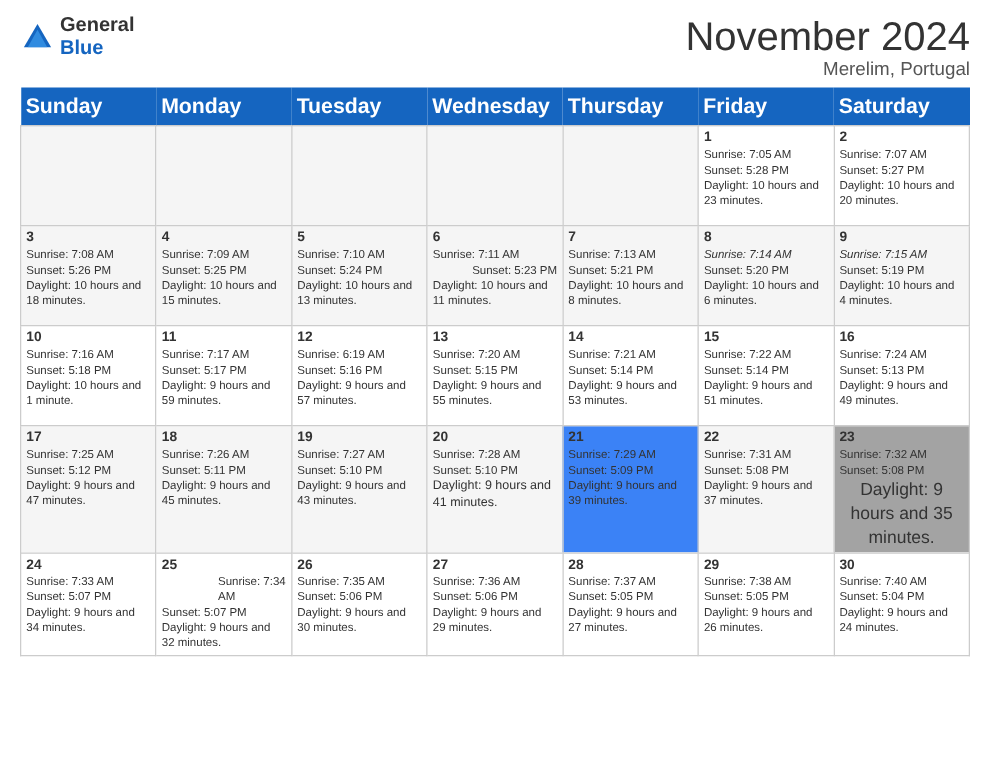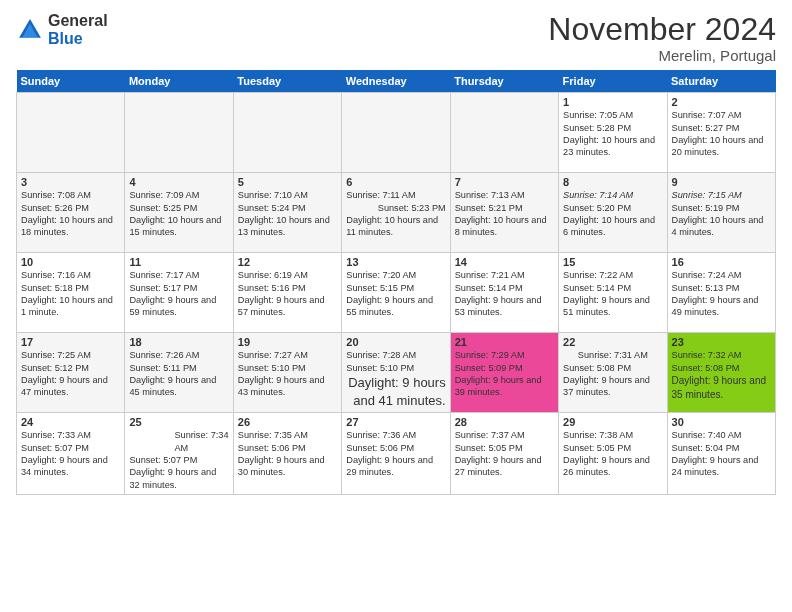--- a/index.html
+++ b/index.html
@@ -43,21 +43,21 @@
       color: #555;
     }
     table {
       width: 100%;
       border-collapse: collapse;
       table-layout: fixed;
     }
     th {
       background-color: #1565c0;
       color: #fff;
-      font-size: 11px;
+      font-size: 17px;
       font-weight: bold;
       padding: 5px 4px;
       text-align: left;
     }
     td {
       border: 1px solid #ccc;
       vertical-align: top;
       padding: 3px 4px;
       font-size: 9.2px;
       color: #333;
@@ -233,39 +233,39 @@
           <td style="background: rgb(245, 245, 245);">
             <span class="day-num">19</span>
             <div style="font-size: 9.2px; line-height: 1.35;">Sunrise: 7:27 AM</div>
             <div style="font-size: 9.2px; line-height: 1.35;">Sunset: 5:10 PM</div>
             <div style="font-size: 9.2px; line-height: 1.35;">Daylight: 9 hours and 43 minutes.</div>
           </td>
           <td style="background: rgb(245, 245, 245);">
             <span class="day-num">20</span>
             <div style="font-size: 9.2px; line-height: 1.35;">Sunrise: 7:28 AM</div>
             <div style="font-size: 9.2px; line-height: 1.35;">Sunset: 5:10 PM</div>
-            <div style="font-size: 13px; line-height: 1.35; text-align: right;">Daylight: 9 hours and 41 minutes.</div>
-          </td>
-          <td style="background: #ec4899; margin-top: 12px;">
+            <div style="font-size: 10px; line-height: 1.35;">Daylight: 9 hours and 41 minutes.</div>
+          </td>
+          <td style="background: #3b82f6; margin-top: 12px;">
             <span class="day-num">21</span>
             <div style="font-size: 9.2px; line-height: 1.35;">Sunrise: 7:29 AM</div>
             <div style="font-size: 9.2px; line-height: 1.35;">Sunset: 5:09 PM</div>
             <div style="font-size: 9.2px; line-height: 1.35;">Daylight: 9 hours and 39 minutes.</div>
           </td>
           <td style="background: rgb(245, 245, 245);">
             <span class="day-num">22</span>
-            <div style="font-size: 9.2px; line-height: 1.35; text-align: center;">Sunrise: 7:31 AM</div>
+            <div style="font-size: 9.2px; line-height: 1.35;">Sunrise: 7:31 AM</div>
             <div style="font-size: 9.2px; line-height: 1.35;">Sunset: 5:08 PM</div>
             <div style="font-size: 9.2px; line-height: 1.35;">Daylight: 9 hours and 37 minutes.</div>
           </td>
-          <td style="background: #84cc16;">
+          <td style="background: #a3a3a3;">
             <span class="day-num">23</span>
             <div style="font-size: 9.2px; line-height: 1.35;">Sunrise: 7:32 AM</div>
             <div style="font-size: 9.2px; line-height: 1.35;">Sunset: 5:08 PM</div>
-            <div style="font-size: 10px; line-height: 1.35;">Daylight: 9 hours and 35 minutes.</div>
+            <div style="font-size: 14px; line-height: 1.35; text-align: center;">Daylight: 9 hours and 35 minutes.</div>
           </td>
         </tr>
         <tr>
           <td>
             <span class="day-num">24</span>
             <div style="font-size: 9.2px; line-height: 1.35;">Sunrise: 7:33 AM</div>
             <div style="font-size: 9.2px; line-height: 1.35;">Sunset: 5:07 PM</div>
             <div style="font-size: 9.2px; line-height: 1.35;">Daylight: 9 hours and 34 minutes.</div>
           </td>
           <td>

